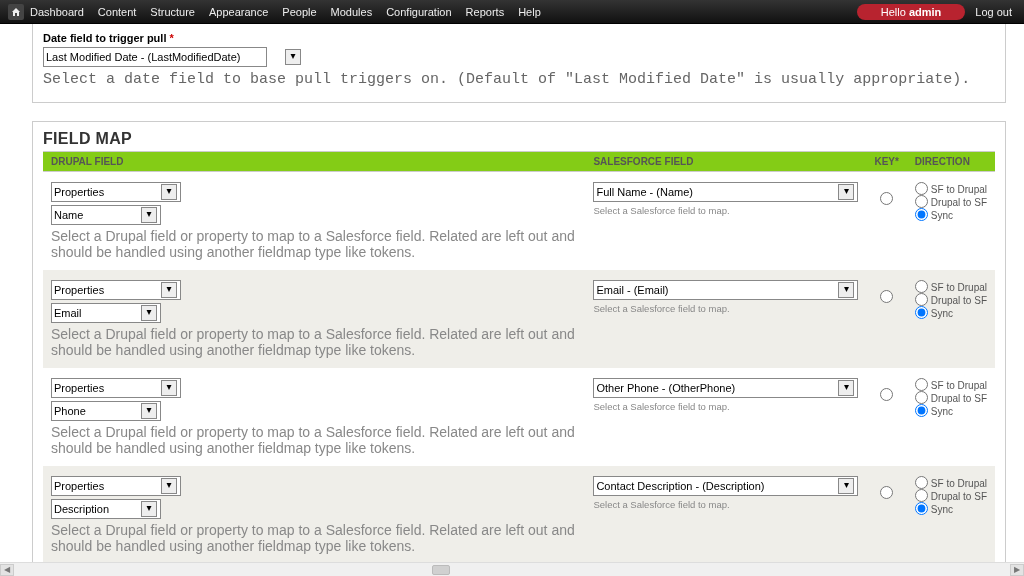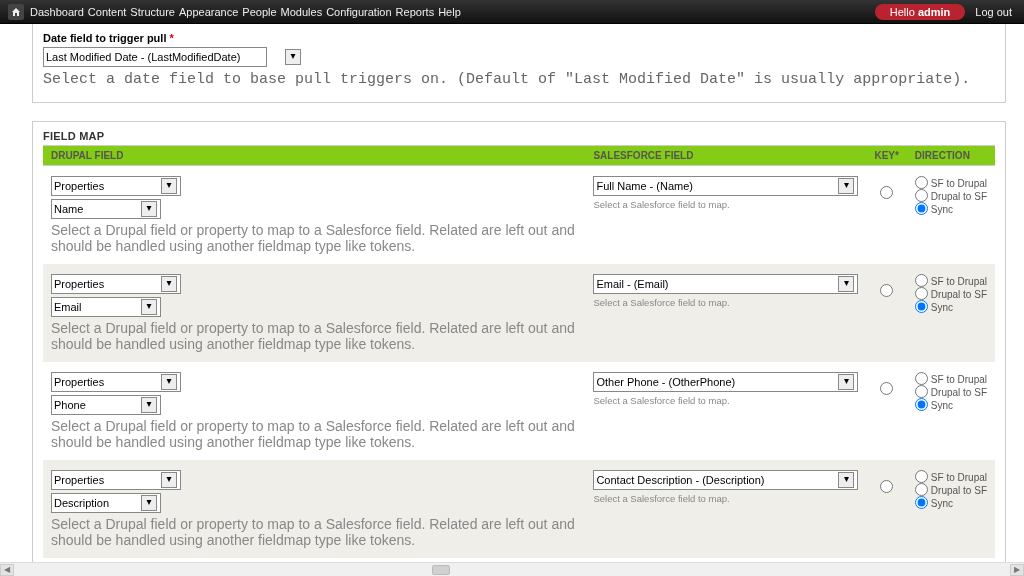--- a/index.html
+++ b/index.html
@@ -26,26 +26,26 @@
     border-bottom: 1px solid #000;
   }
   .topbar .home {
     width:16px;height:16px;
     border-radius:2px;
     background:#444;
     margin-right:6px;
     display:flex;align-items:center;justify-content:center;
   }
   .topbar .home svg{width:10px;height:10px;fill:#eee;}
-  .topbar nav { display:flex; gap:4px; }
+  .topbar nav { display:flex; gap:14px; }
   .topbar nav a { color:#eee; text-decoration:none; }
   .topbar .spacer { flex:1; }
   .hello {
     background:#b8232f;
-    padding:2px 15px;
+    padding:2px 24px;
     border-radius:10px;
     color:#fff;
     margin-right:10px;
   }
   .hello b{font-weight:bold;}
   .logout { color:#eee; text-decoration:none; margin-right:4px;}
 
   .page {
     padding: 0 0 0 0;
     height: 540px;
@@ -82,21 +82,21 @@
     color:#000;
     background:#eee;
     border:1px solid #888;
     width:14px;height:14px;
     text-align:center;
     line-height:12px;
   }
 
   .desc { color:#666; font-size:15px; margin-top:4px;font-family:Liberation Mono, monospace; }
 
-  .section-title { font-weight:bold; font-size:11px; margin-bottom:3px; letter-spacing:.02em;}
+  .section-title { font-weight:bold; font-size:16px; margin-bottom:3px; letter-spacing:.02em;}
   .key-note { color:#555; font-size:10px; margin-bottom:6px;}
 
   table.map {
     width:100%;
     border-collapse:collapse;
   }
   table.map thead th {
     background:#84cc16;
     color:#555;
     font-weight:bold;

